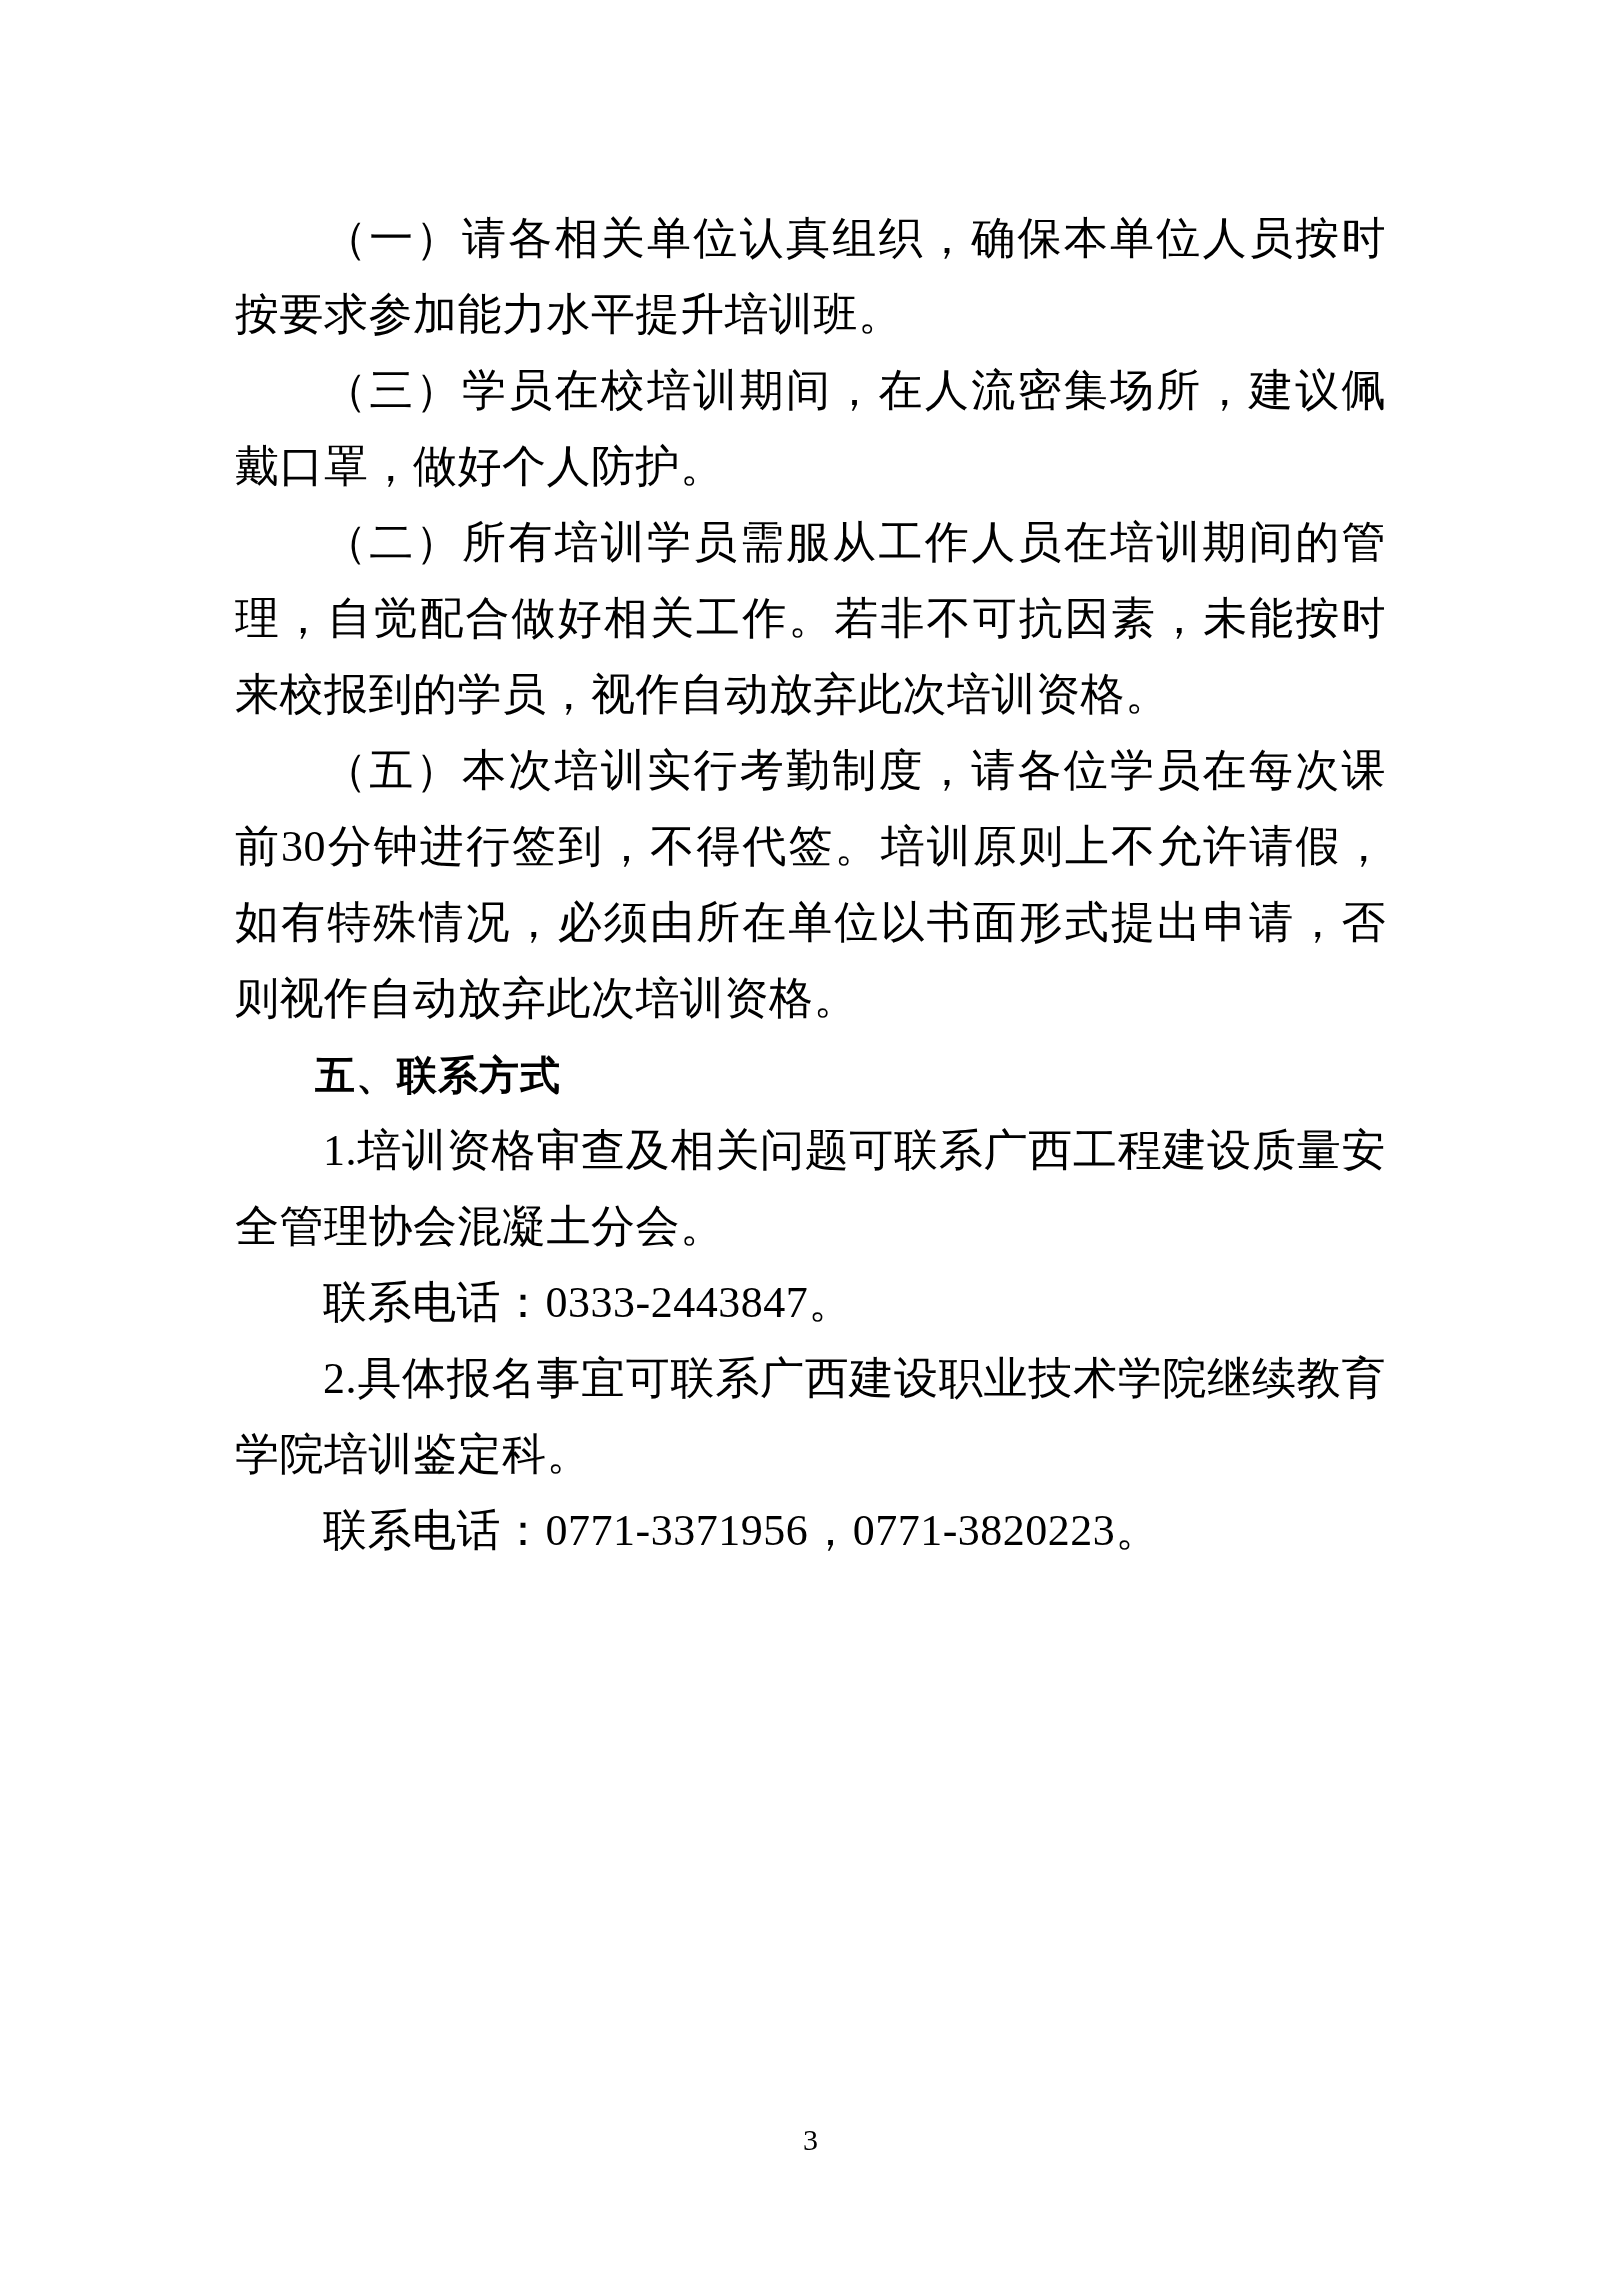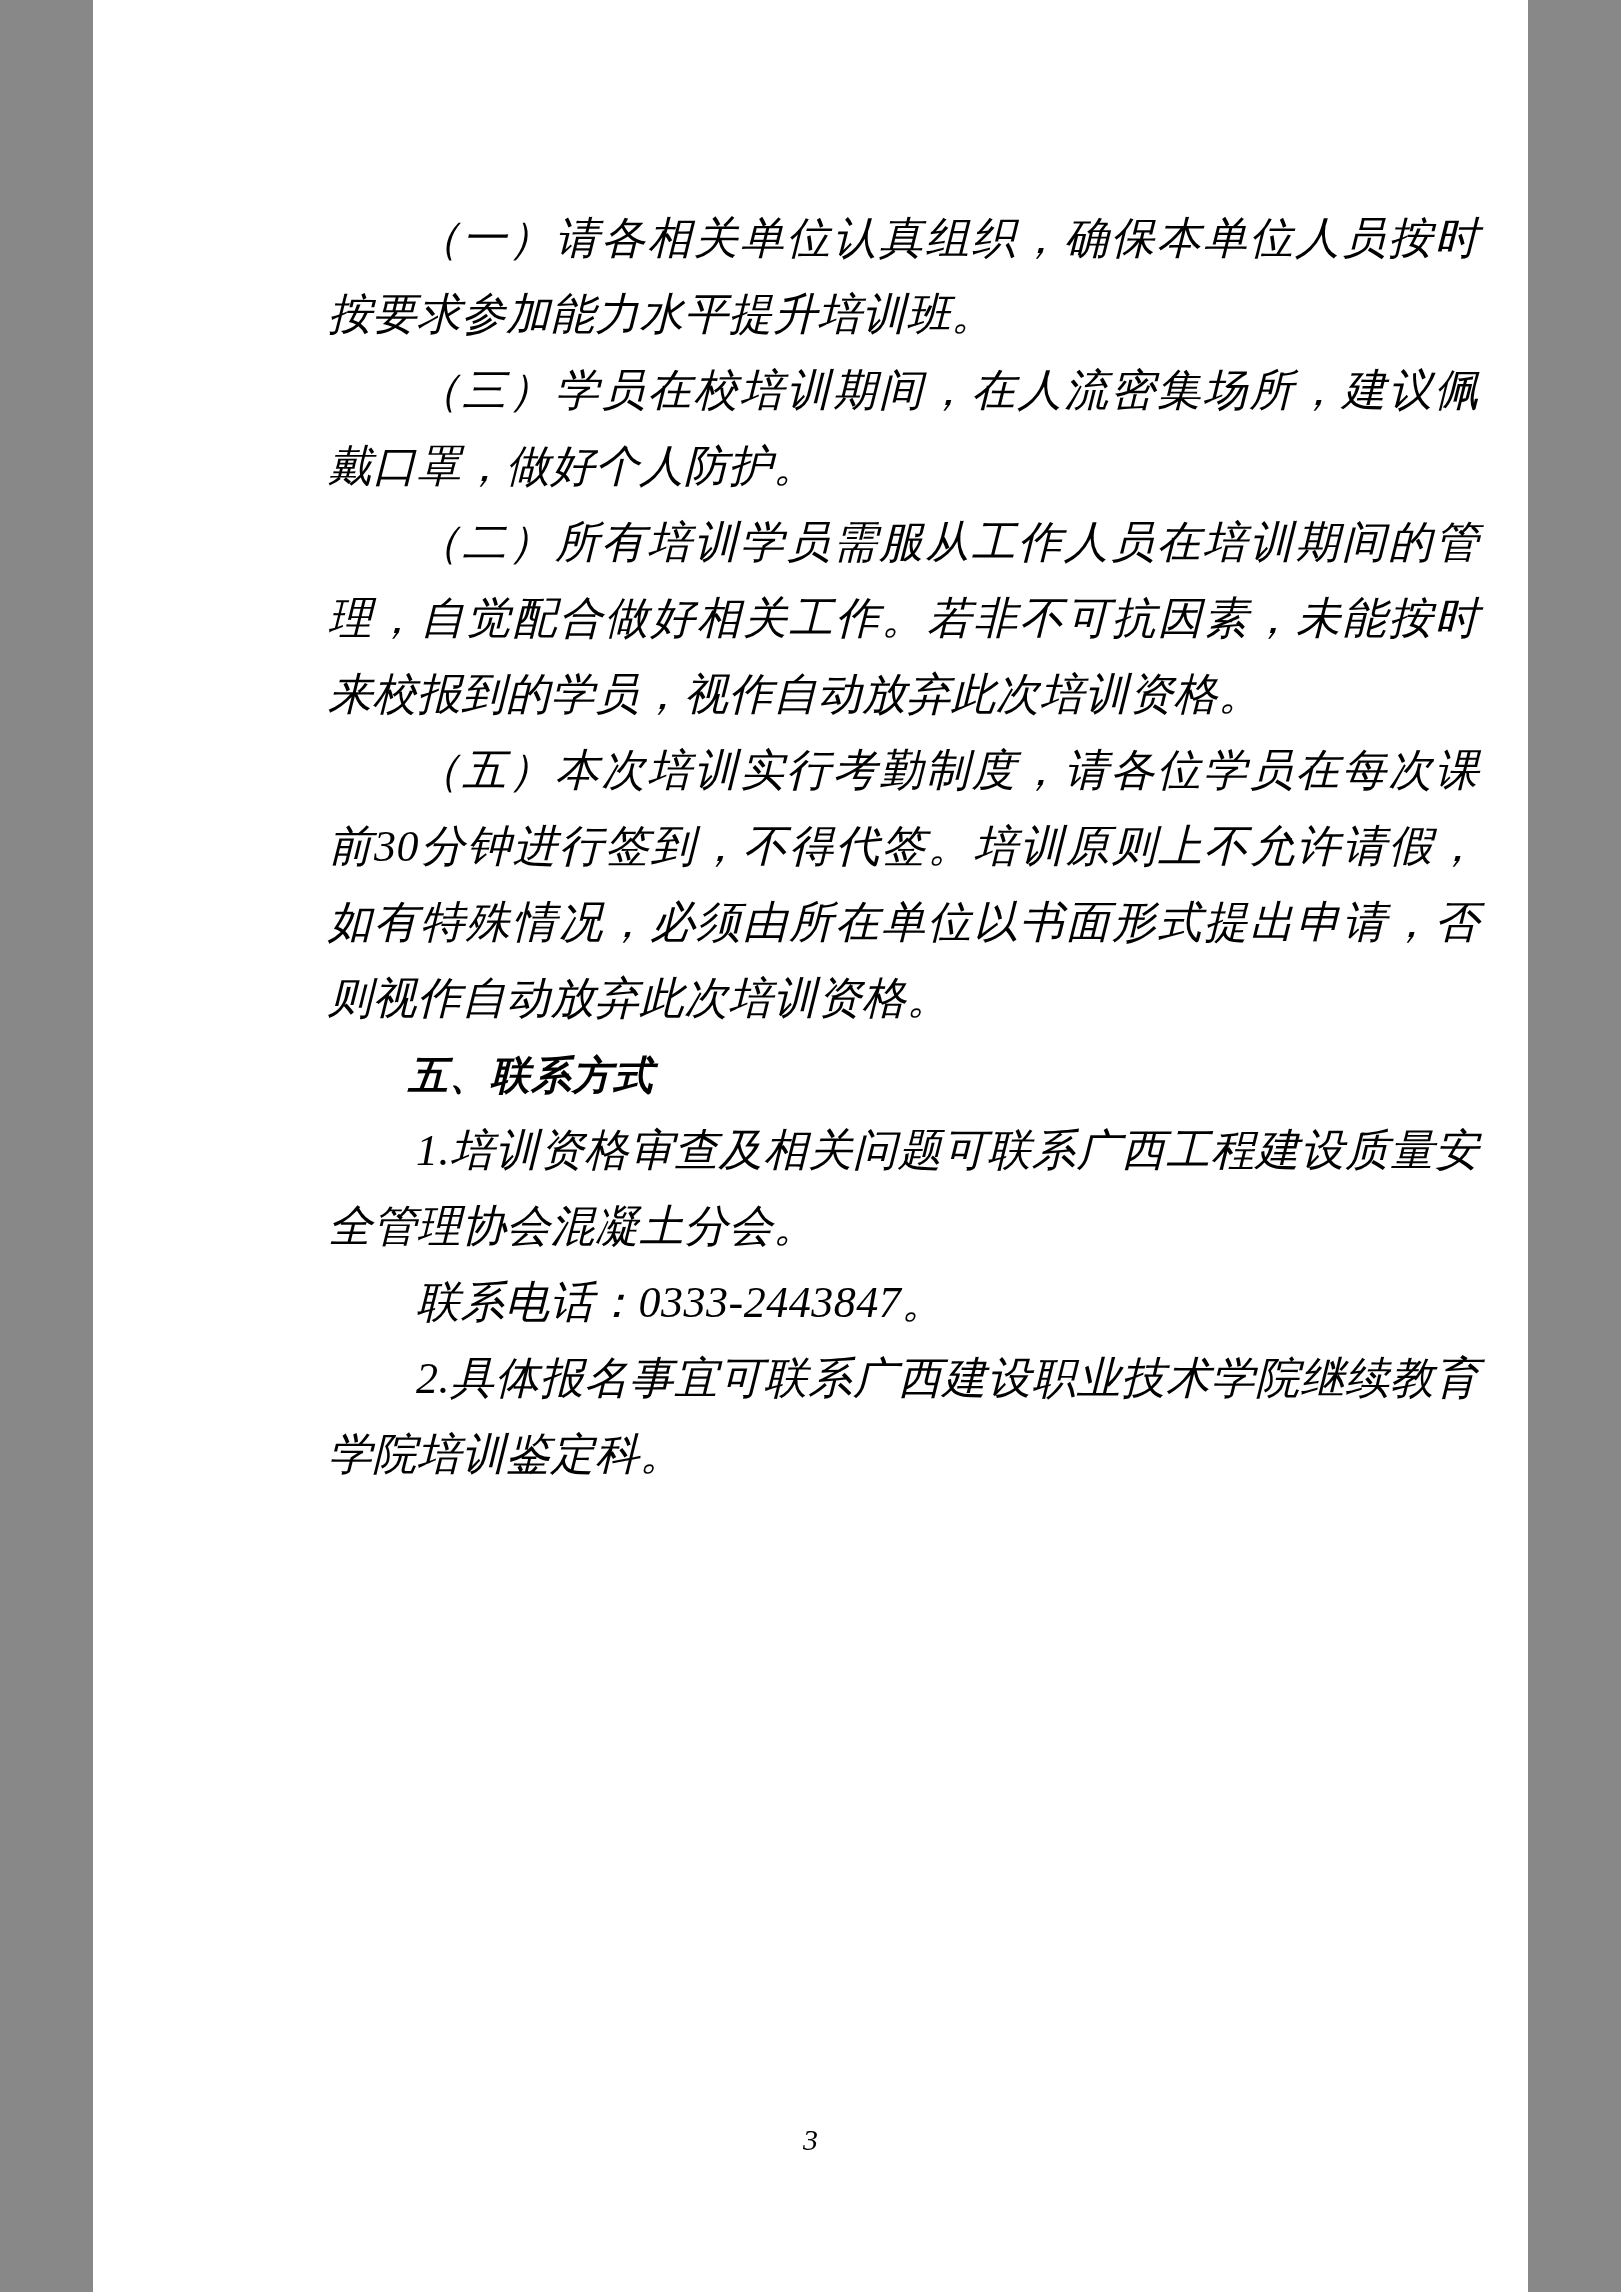--- a/index.html
+++ b/index.html
@@ -2,28 +2,27 @@
 <html><head>
 <meta charset="utf-8">
 <style>
   html, body {
     margin: 0;
     padding: 0;
     background: #888;
   }
   .page {
     position: relative;
-    width: 1435px;
+    width: 1621px;
     height: 2293px;
     margin: 0 auto;
     background: #ffffff;
     color: #000000;
     overflow: hidden;
     font-family: "Liberation Serif", "DejaVu Serif", serif;
-    font-style: italic;
   }
   .content {
     position: absolute;
     top: 201px;
     left: 235px;
     width: 1151px;
   }
   .para {
     margin: 0;
     font-size: 44px;
@@ -60,16 +59,17 @@
 <div class="page">
   <div class="content">
     <p class="para">（一）请各相关单位认真组织，确保本单位人员按时按要求参加能力水平提升培训班。</p>
     <p class="para">（三）学员在校培训期间，在人流密集场所，建议佩戴口罩，做好个人防护。</p>
     <p class="para">（二）所有培训学员需服从工作人员在培训期间的管理，自觉配合做好相关工作。若非不可抗因素，未能按时来校报到的学员，视作自动放弃此次培训资格。</p>
     <p class="para">（五）本次培训实行考勤制度，请各位学员在每次课前30分钟进行签到，不得代签。培训原则上不允许请假，如有特殊情况，必须由所在单位以书面形式提出申请，否则视作自动放弃此次培训资格。</p>
     <p class="heading">五、联系方式</p>
     <p class="para">1.培训资格审查及相关问题可联系广西工程建设质量安全管理协会混凝土分会。</p>
     <p class="para">联系电话：0333-2443847。</p>
     <p class="para">2.具体报名事宜可联系广西建设职业技术学院继续教育学院培训鉴定科。</p>
+    <p class="para">联系电话：0771-3371956，0771-3820223。</p>
   </div>
   <div class="page-number">3</div>
 </div>
 
 
 </body></html>

